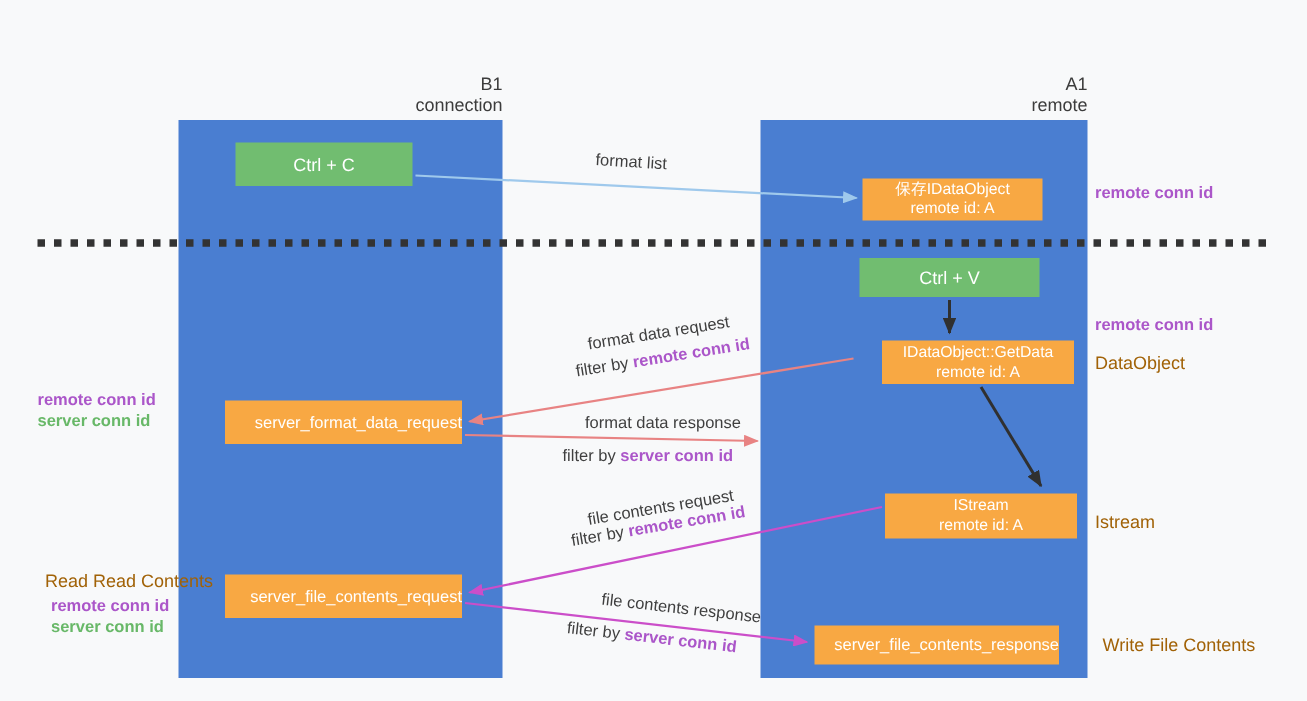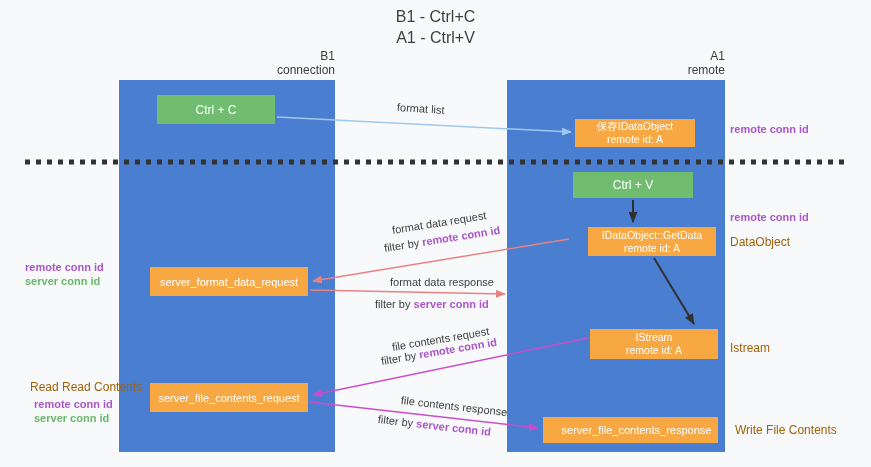--- a/index.html
+++ b/index.html
@@ -8,38 +8,34 @@
   .lane{position:absolute;top:80px;height:372px;background:#4a7ed1;}
   .lane-b1{left:119px;width:216px;}
   .lane-a1{left:507px;width:218px;}
   .title{position:absolute;left:0;right:0;top:6px;text-align:center;font-size:16px;line-height:21px;color:#3f3f3f;}
   .lane-header{position:absolute;top:49px;text-align:right;font-size:12px;line-height:14px;color:#3c3c3c;}
   .hdr-b1{left:119px;width:216px;}
   .hdr-a1{left:507px;width:218px;}
   .node{position:absolute;display:flex;flex-direction:column;justify-content:center;align-items:center;color:#fff;text-align:center;}
   .orange{background:#f8a843;}
   .green{background:#71bd70;font-size:12px;}
-  .one-line{font-size:11px;}
+  .one-line{font-size:11px;align-items:flex-end;}
   .two-line{font-size:10.5px;line-height:13px;align-items:center;}
   .lbl{position:absolute;font-size:11px;color:#3f3f3f;white-space:nowrap;transform-origin:left center;}
   .side{position:absolute;font-size:11px;white-space:nowrap;}
   .purple{color:#ab56c9;font-weight:bold;}
   .greentx{color:#68b868;font-weight:bold;}
   .dark{color:#a16207;font-size:12px;}
   svg.overlay{position:absolute;left:0;top:0;width:871px;height:467px;pointer-events:none;}
 </style>
 </head>
 <body>
 
 <div class="canvas">
 
-  <div class="title">
-    <div>B1 - Ctrl+C</div>
-    <div>A1 - Ctrl+V</div>
-  </div>
 
   <div class="lane-header hdr-b1">
     <div>B1</div>
     <div>connection</div>
   </div>
   <div class="lane-header hdr-a1">
     <div>A1</div>
     <div>remote</div>
   </div>
 
@@ -96,21 +92,21 @@
 
   <div class="node orange two-line" style="left:590px;top:329px;width:128px;height:30px;">
     <span>IStream</span>
     <span>remote id: A</span>
   </div>
 
   <div class="node orange one-line" style="left:150px;top:383px;width:158px;height:29px;">
     <span>server_file_contents_request</span>
   </div>
 
-  <div class="node orange one-line" style="left:543px;top:417px;width:163px;height:26px;padding-left:12px;">
+  <div class="node orange one-line" style="left:543px;top:417px;width:163px;height:26px;">
     <span>server_file_contents_response</span>
   </div>
 
   <div class="lbl" style="left:397px;top:101px;transform:rotate(3.5deg);">format list</div>
 
   <div class="lbl" style="left:392px;top:224px;transform:rotate(-9deg);">format data request</div>
   <div class="lbl" style="left:384px;top:242px;transform:rotate(-9deg);">
     <span>filter by </span><span class="purple">remote conn id</span>
   </div>
 

